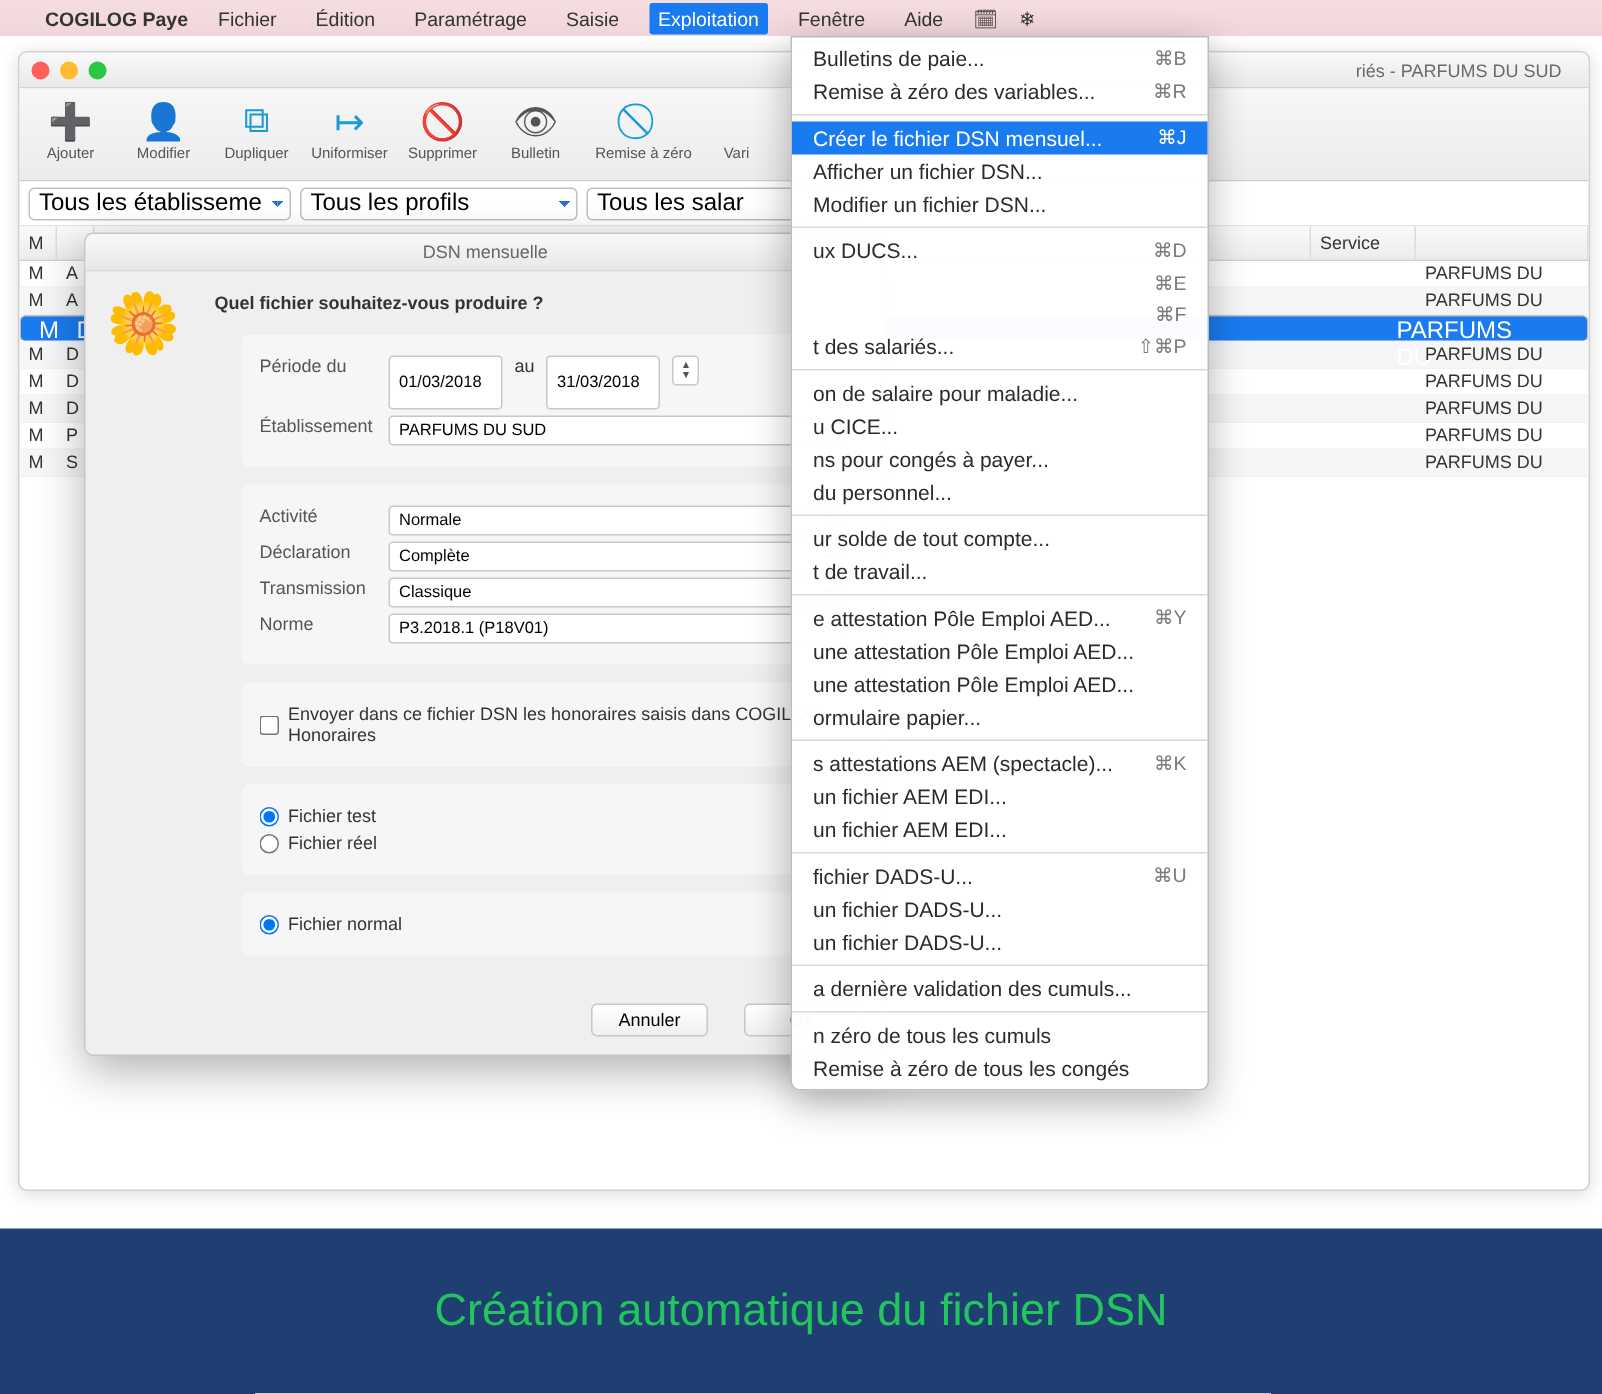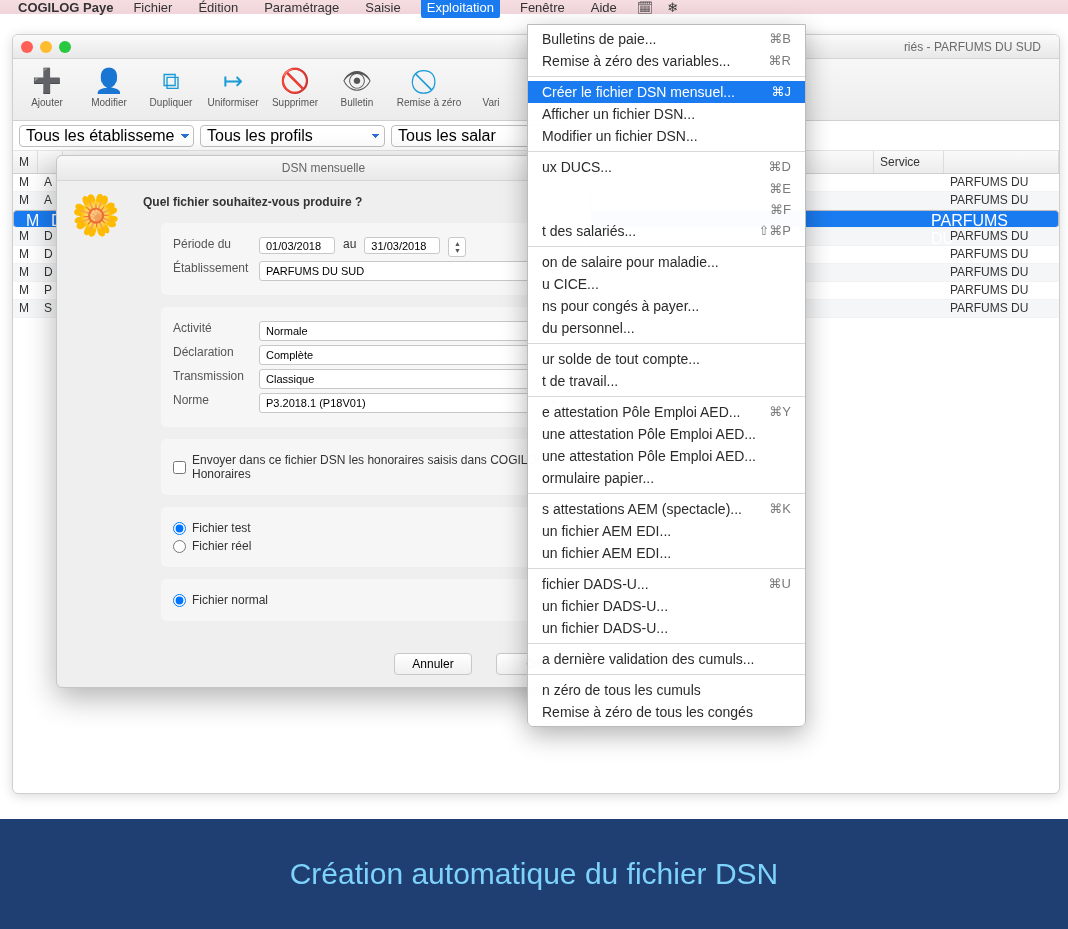--- a/index.html
+++ b/index.html
@@ -1,19 +1,19 @@
 <!DOCTYPE html>
 <html><head>
 <meta charset="utf-8">
 <style>
   * { box-sizing: border-box; margin: 0; padding: 0; font-family: -apple-system, "Helvetica Neue", Arial, sans-serif; }
   body { width: 1068px; height: 929px; background: #fff; position: relative; overflow: hidden; color:#333; }
 
   
-  .menubar { height: 14px; background: linear-gradient(#f5dde0,#f0d6da); display:flex; align-items:center; font-size:13px; padding-left:0; gap:14px; position:relative; z-index:50; }
+  .menubar { height: 24px; background: linear-gradient(#f5dde0,#f0d6da); display:flex; align-items:center; font-size:13px; padding-left:12px; gap:14px; position:relative; z-index:50; }
   .menubar .apple { font-size:15px; margin-right:4px; }
   .menubar .app-name { font-weight:600; }
   .menubar .mitem { padding:3px 6px; border-radius:2px; cursor:default; }
   .menubar .mitem.active { background:#1a7bf0; color:#fff; }
 
   
   .window { position:absolute; left:12px; top:34px; width:1048px; height:760px; background:#fff; border:1px solid #cfcfcf; border-radius:6px; box-shadow:0 2px 12px rgba(0,0,0,.15); overflow:hidden; }
   .titlebar { height:24px; background:linear-gradient(#fafafa,#e8e8e8); display:flex; align-items:center; padding:0 8px; font-size:12px; color:#555; border-bottom:1px solid #d4d4d4; }
   .traffic { display:flex; gap:7px; margin-right:12px; }
   .traffic span { width:12px; height:12px; border-radius:50%; display:block; }
@@ -51,32 +51,32 @@
   
   .dialog { position:absolute; left:56px; top:155px; width:535px; background:#efefef; border:1px solid #c6c6c6; border-radius:6px; box-shadow:0 10px 30px rgba(0,0,0,.3); z-index:55; font-size:12px; }
   .dialog .d-title { text-align:center; padding:5px 0; color:#666; background:linear-gradient(#f8f8f8,#e8e8e8); border-bottom:1px solid #d6d6d6; border-radius:6px 6px 0 0; }
   .dialog .d-body { padding:10px 16px 14px 16px; }
   .dialog .flower { position:absolute; left:14px; top:36px; font-size:40px; }
   .dialog .q { font-weight:600; margin:4px 0 14px 70px; }
   .section { background:#f6f6f6; border-radius:5px; padding:10px 12px; margin:0 0 12px 88px; }
   .dialog .section:first-of-type { margin-left:88px; }
   .field-row { display:flex; align-items:flex-start; gap:8px; margin:4px 0; }
   .field-row label { width:78px; color:#555; }
-  .txt { border:1px solid #c8c8c8; border-radius:3px; background:#fff; height:17px; padding:0 6px; font-size:11px; }
+  .txt { border:1px solid #c8c8c8; border-radius:3px; background:#fff; height:36px; padding:0 6px; font-size:11px; }
   .txt.date{width:76px;}
   .stepper { width:18px; height:20px; border:1px solid #c8c8c8; border-radius:3px; background:#fff; display:flex; flex-direction:column; align-items:center; justify-content:center; font-size:7px; line-height:7px; color:#555; }
   .selwide { flex:1; height:20px; border:1px solid #c8c8c8; border-radius:3px; background:#fff; padding:0 18px 0 6px; font-size:11px; appearance:none; background-image:linear-gradient(45deg,transparent 50%,#666 50%),linear-gradient(-45deg,transparent 50%,#666 50%); background-position:right 8px center,right 4px center; background-size:4px 4px; background-repeat:no-repeat; }
   .check-row, .radio-row { display:flex; align-items:center; gap:6px; margin:4px 0; }
   .check-row input, .radio-row input { margin:0; }
   .btn-row { display:flex; justify-content:flex-end; gap:24px; margin:6px 16px 12px 0; }
   .btn { width:78px; height:22px; border:1px solid #c8c8c8; border-radius:4px; background:linear-gradient(#ffffff,#f0f0f0); font-size:12px; cursor:default; }
 
   
   .banner { position:absolute; left:0; bottom:0; width:1068px; height:110px; background:#1f3f73; display:flex; align-items:center; justify-content:center; }
-  .banner-text { color:#7dd3fc; font-size:30px; font-weight:300; }
+  .banner-text { color:#22c55e; font-size:30px; font-weight:300; }
 </style>
 </head>
 <body>
 
 <div class="menubar">
   <span class="apple"></span>
   <span class="app-name">COGILOG Paye</span>
   <span class="mitem">Fichier</span>
   <span class="mitem">Édition</span>
   <span class="mitem">Paramétrage</span>

